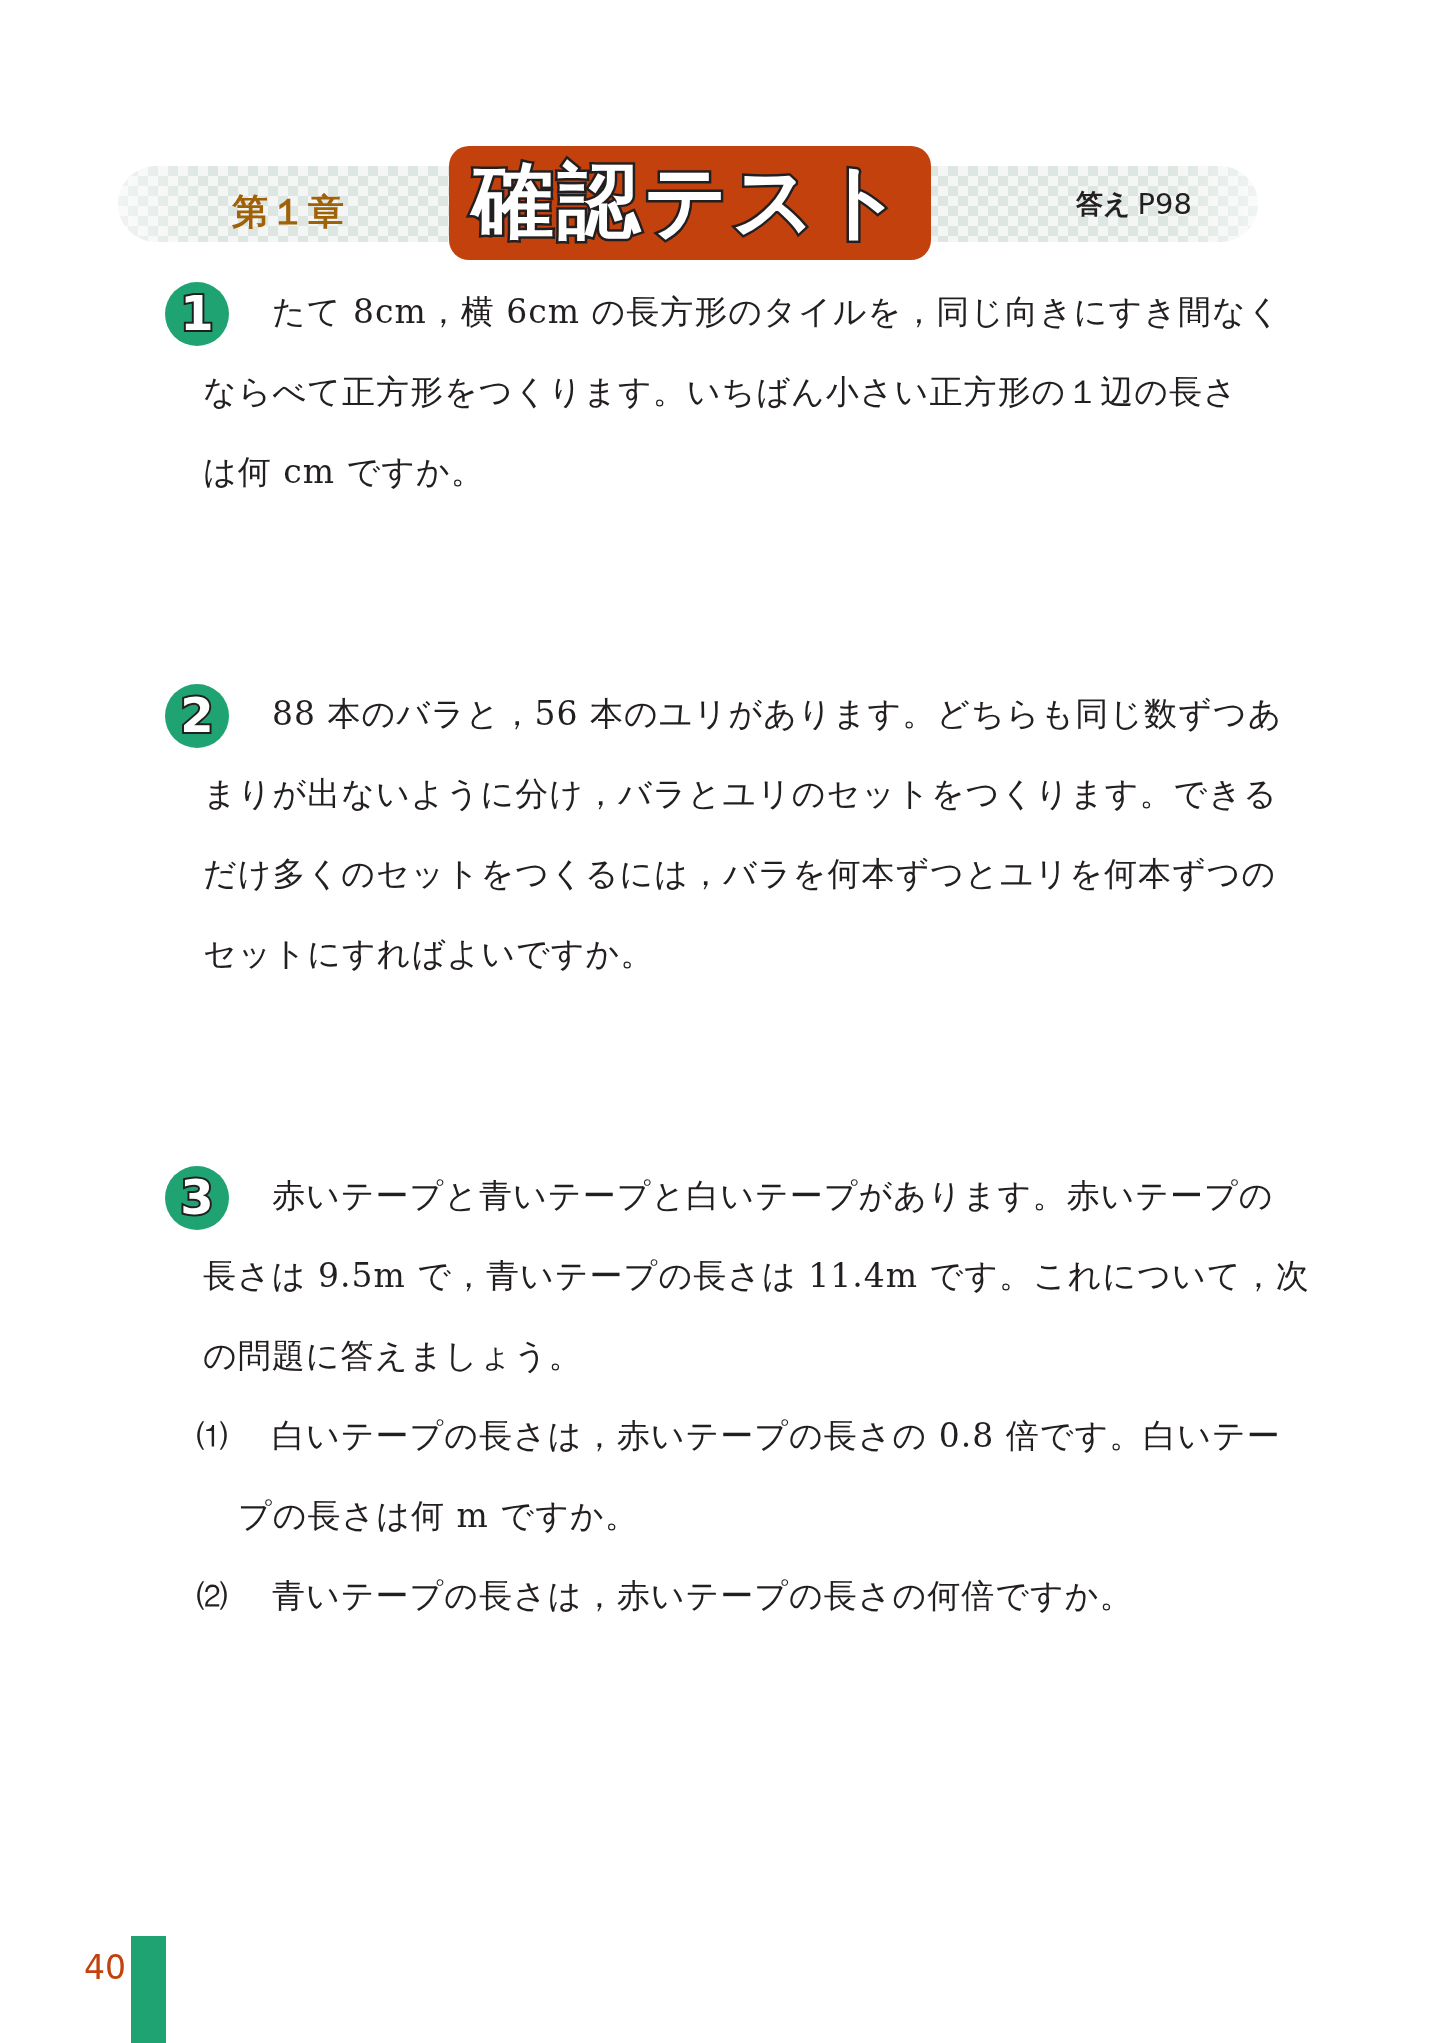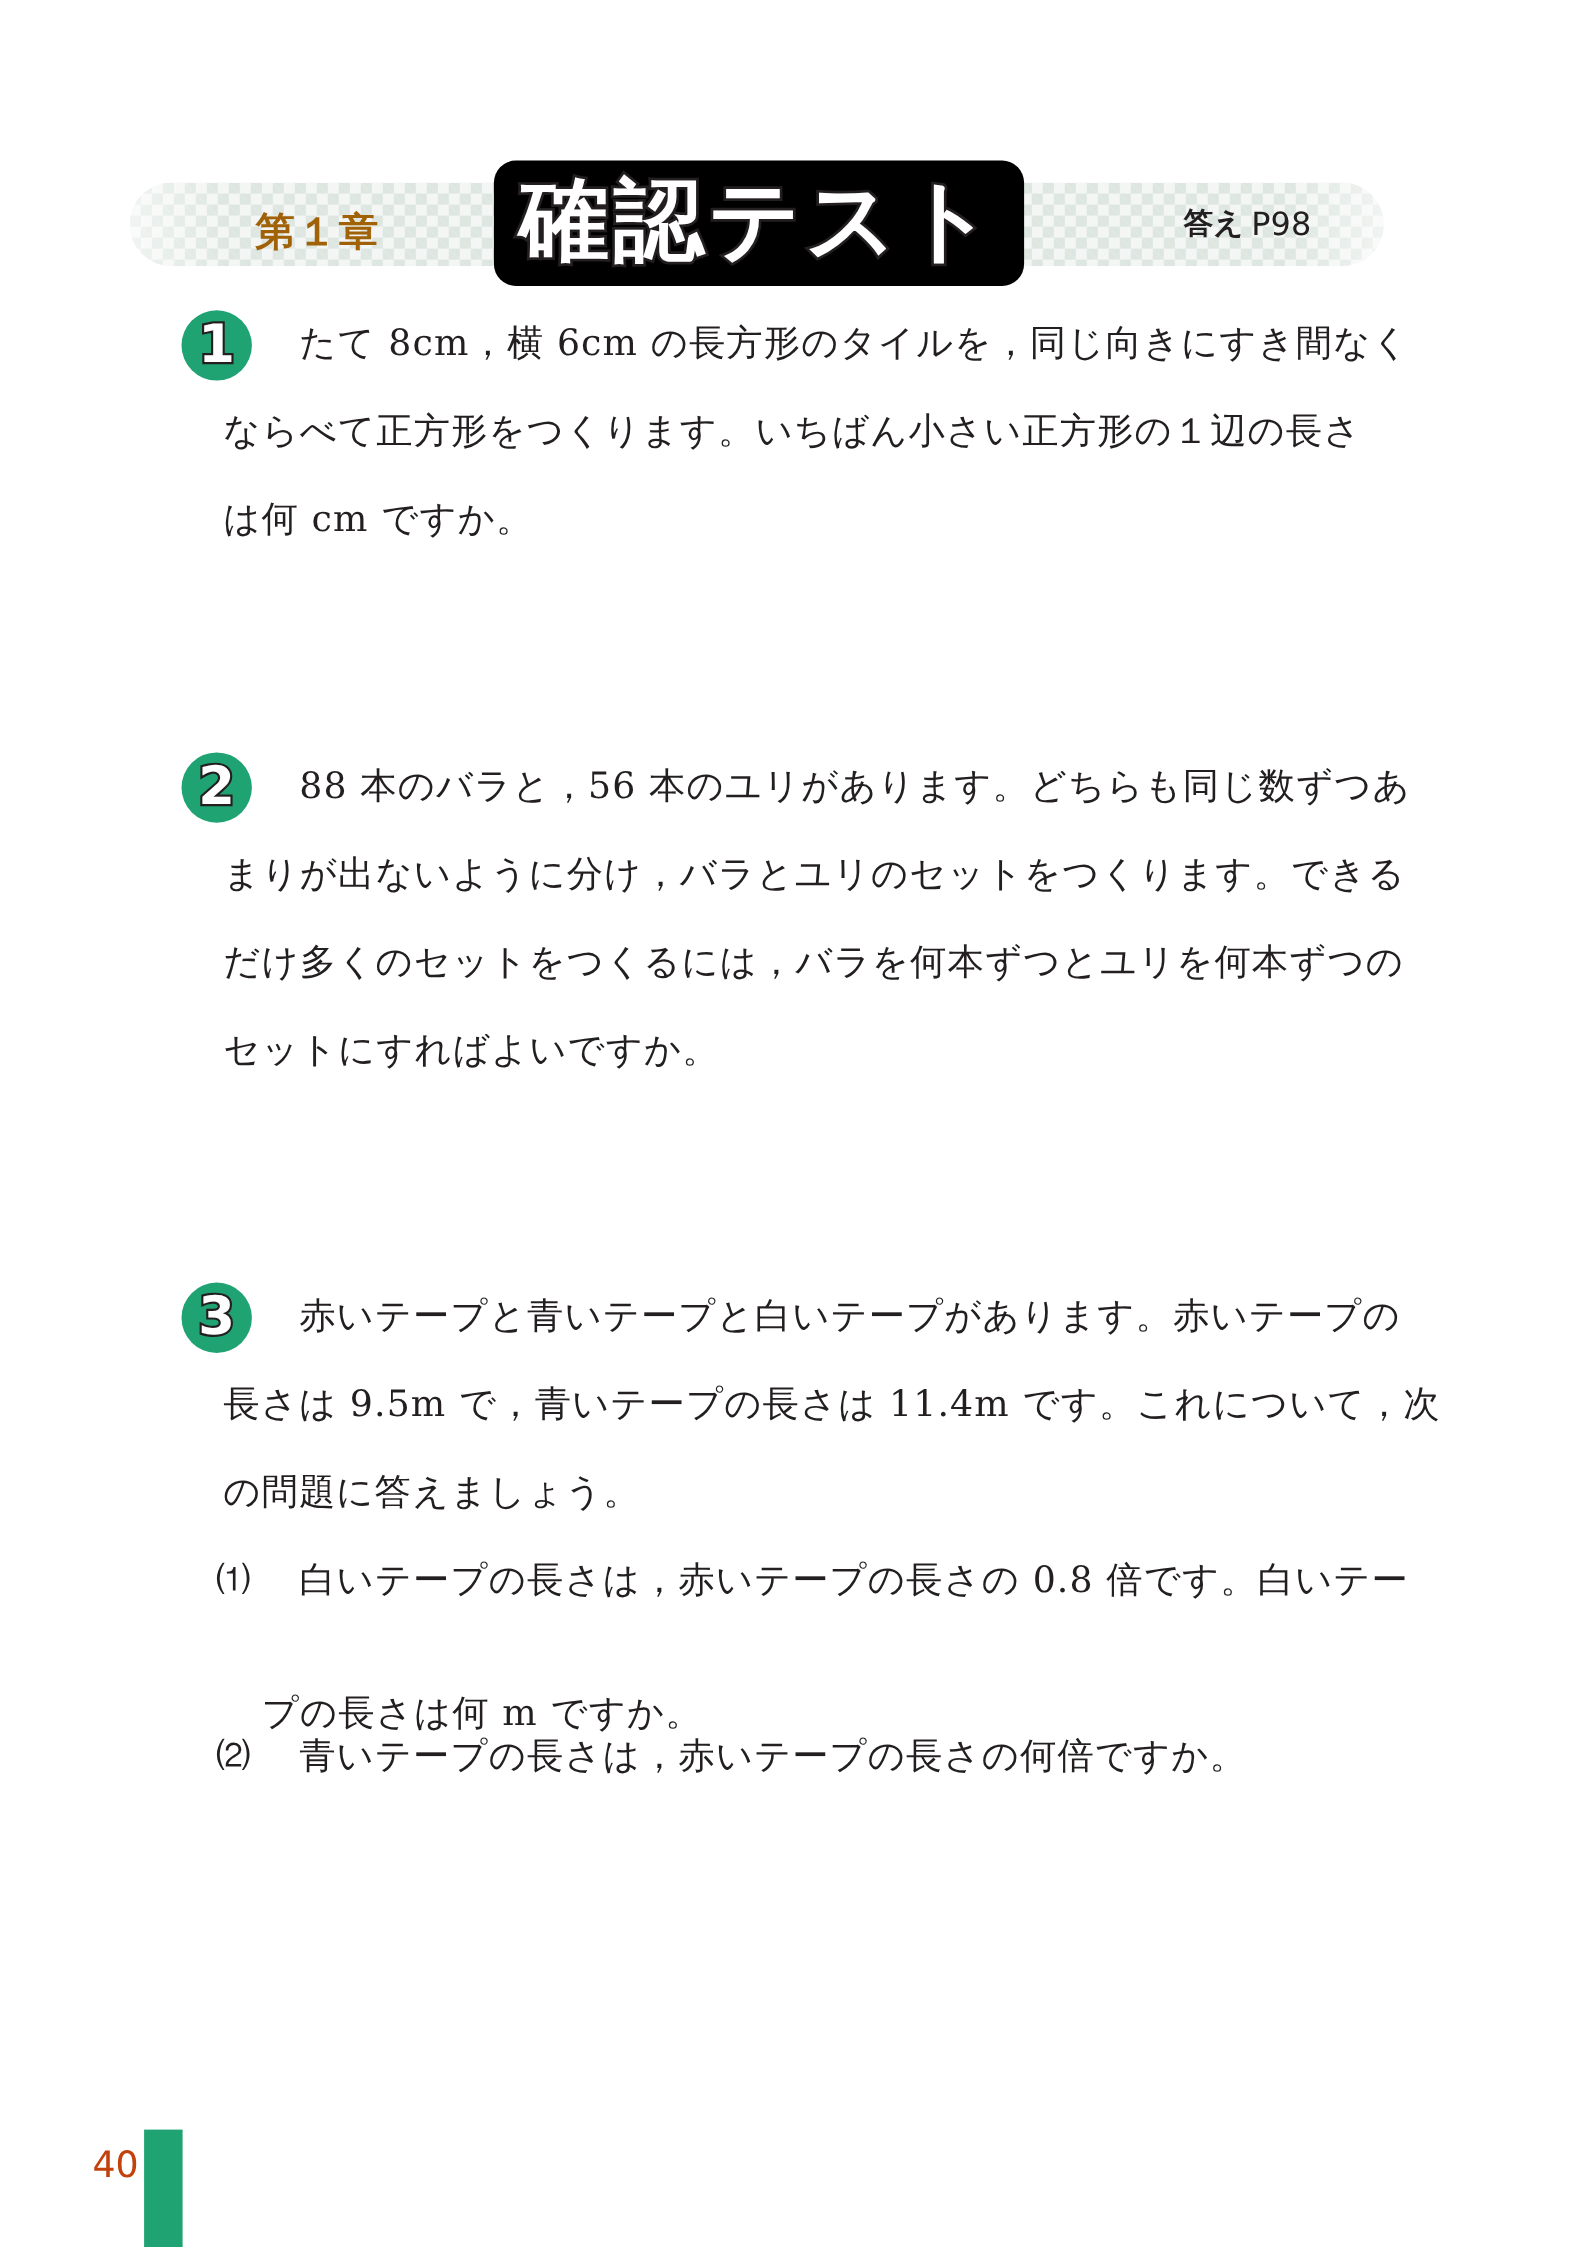--- a/index.html
+++ b/index.html
@@ -67,21 +67,21 @@
     .answer-ref .page-ref {
       font-weight: normal;
       font-size: 29px;
     }
     .title-box {
       position: absolute;
       left: 449px;
       top: 146px;
       width: 482px;
       height: 114px;
-      background: #000000;
+      background: #c2410c;
       border-radius: 20px;
       z-index: 3;
       display: flex;
       align-items: center;
       justify-content: center;
     }
     .title-text {
       font-family: "DejaVu Sans", "Liberation Sans", sans-serif;
       font-weight: bold;
       font-size: 82px;
@@ -188,20 +188,20 @@
 <div class="problem">
   <div class="badge" style="top:1166px;">
     <span>3</span>
   </div>
   <div class="line" style="left:272px; top:1174px;">赤いテープと青いテープと白いテープがあります。赤いテープの</div>
   <div class="line" style="left:203px; top:1254px;">長さは 9.5m で，青いテープの長さは 11.4m です。これについて，次</div>
   <div class="line" style="left:203px; top:1334px;">の問題に答えましょう。</div>
 
   <div class="sub-label" style="left:197px; top:1414px;">⑴</div>
   <div class="line" style="left:272px; top:1414px;">白いテープの長さは，赤いテープの長さの 0.8 倍です。白いテー</div>
-  <div class="line" style="left:238px; top:1494px;margin-top:41px;">プの長さは何 m ですか。</div>
+  <div class="line" style="left:238px; top:1494px;">プの長さは何 m ですか。</div>
 
   <div class="sub-label" style="left:197px; top:1574px;">⑵</div>
   <div class="line" style="left:272px; top:1574px;">青いテープの長さは，赤いテープの長さの何倍ですか。</div>
 </div>
 
 <div class="page-number">40</div>
 <div class="footer-bar"></div>
 
 </body></html>

